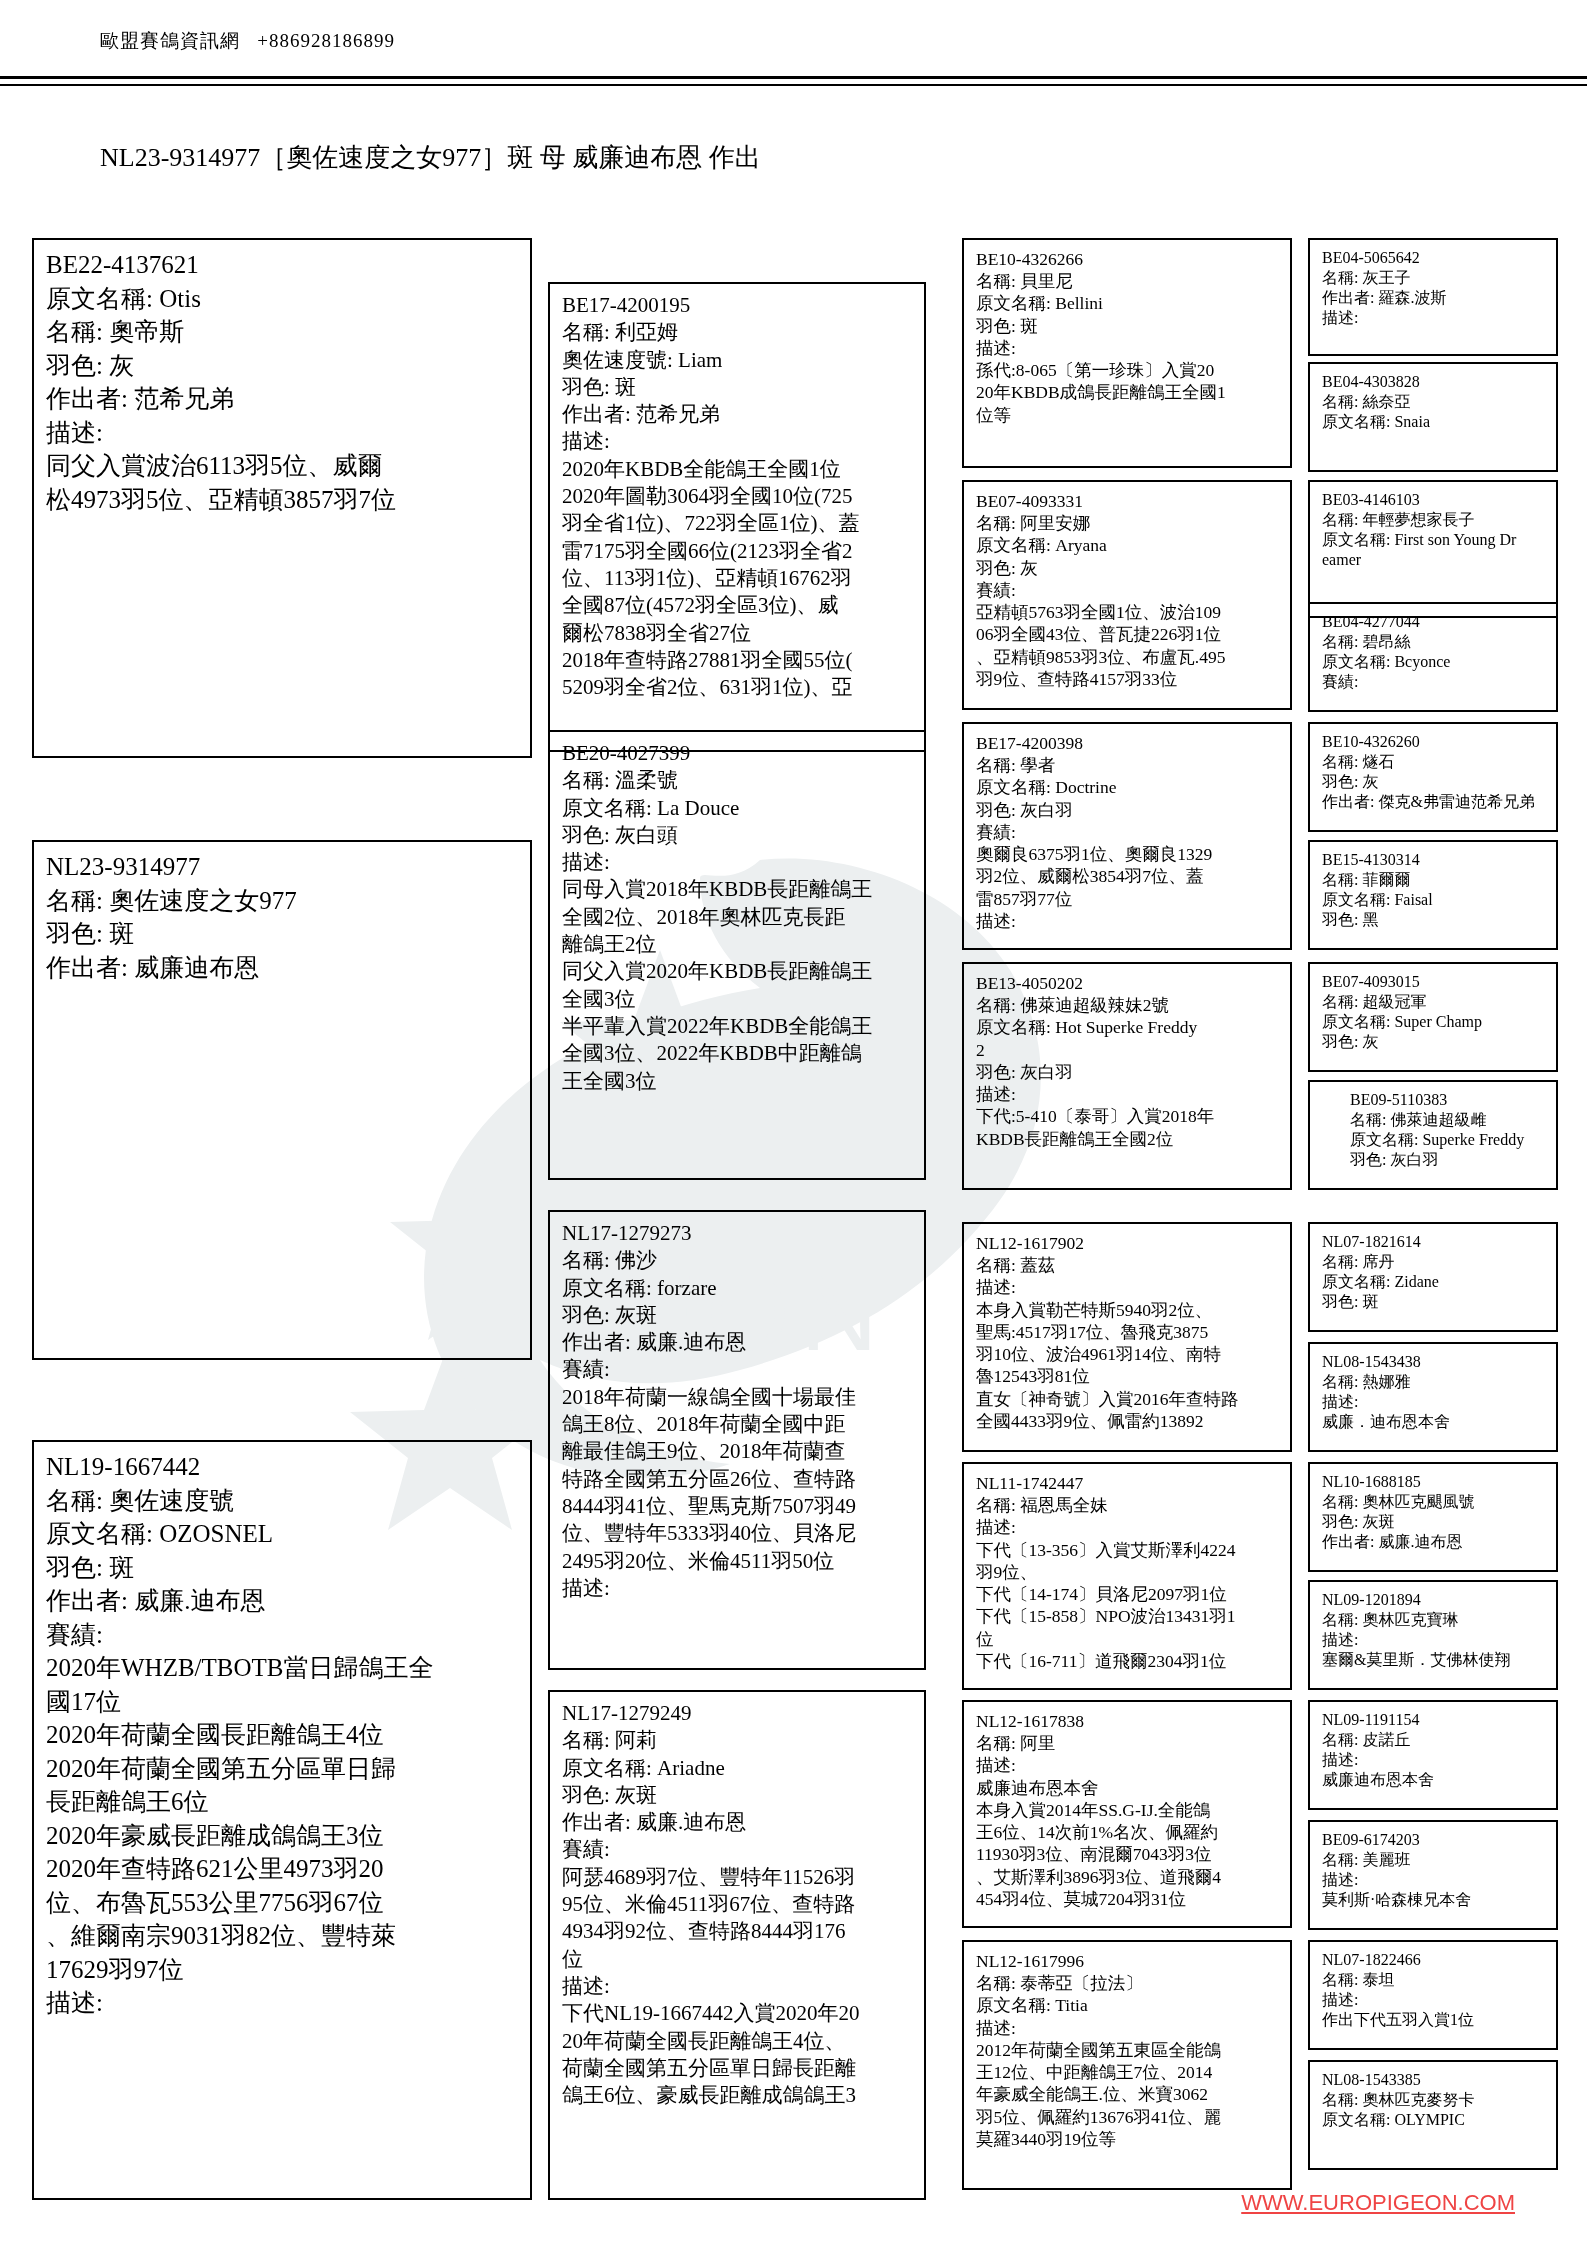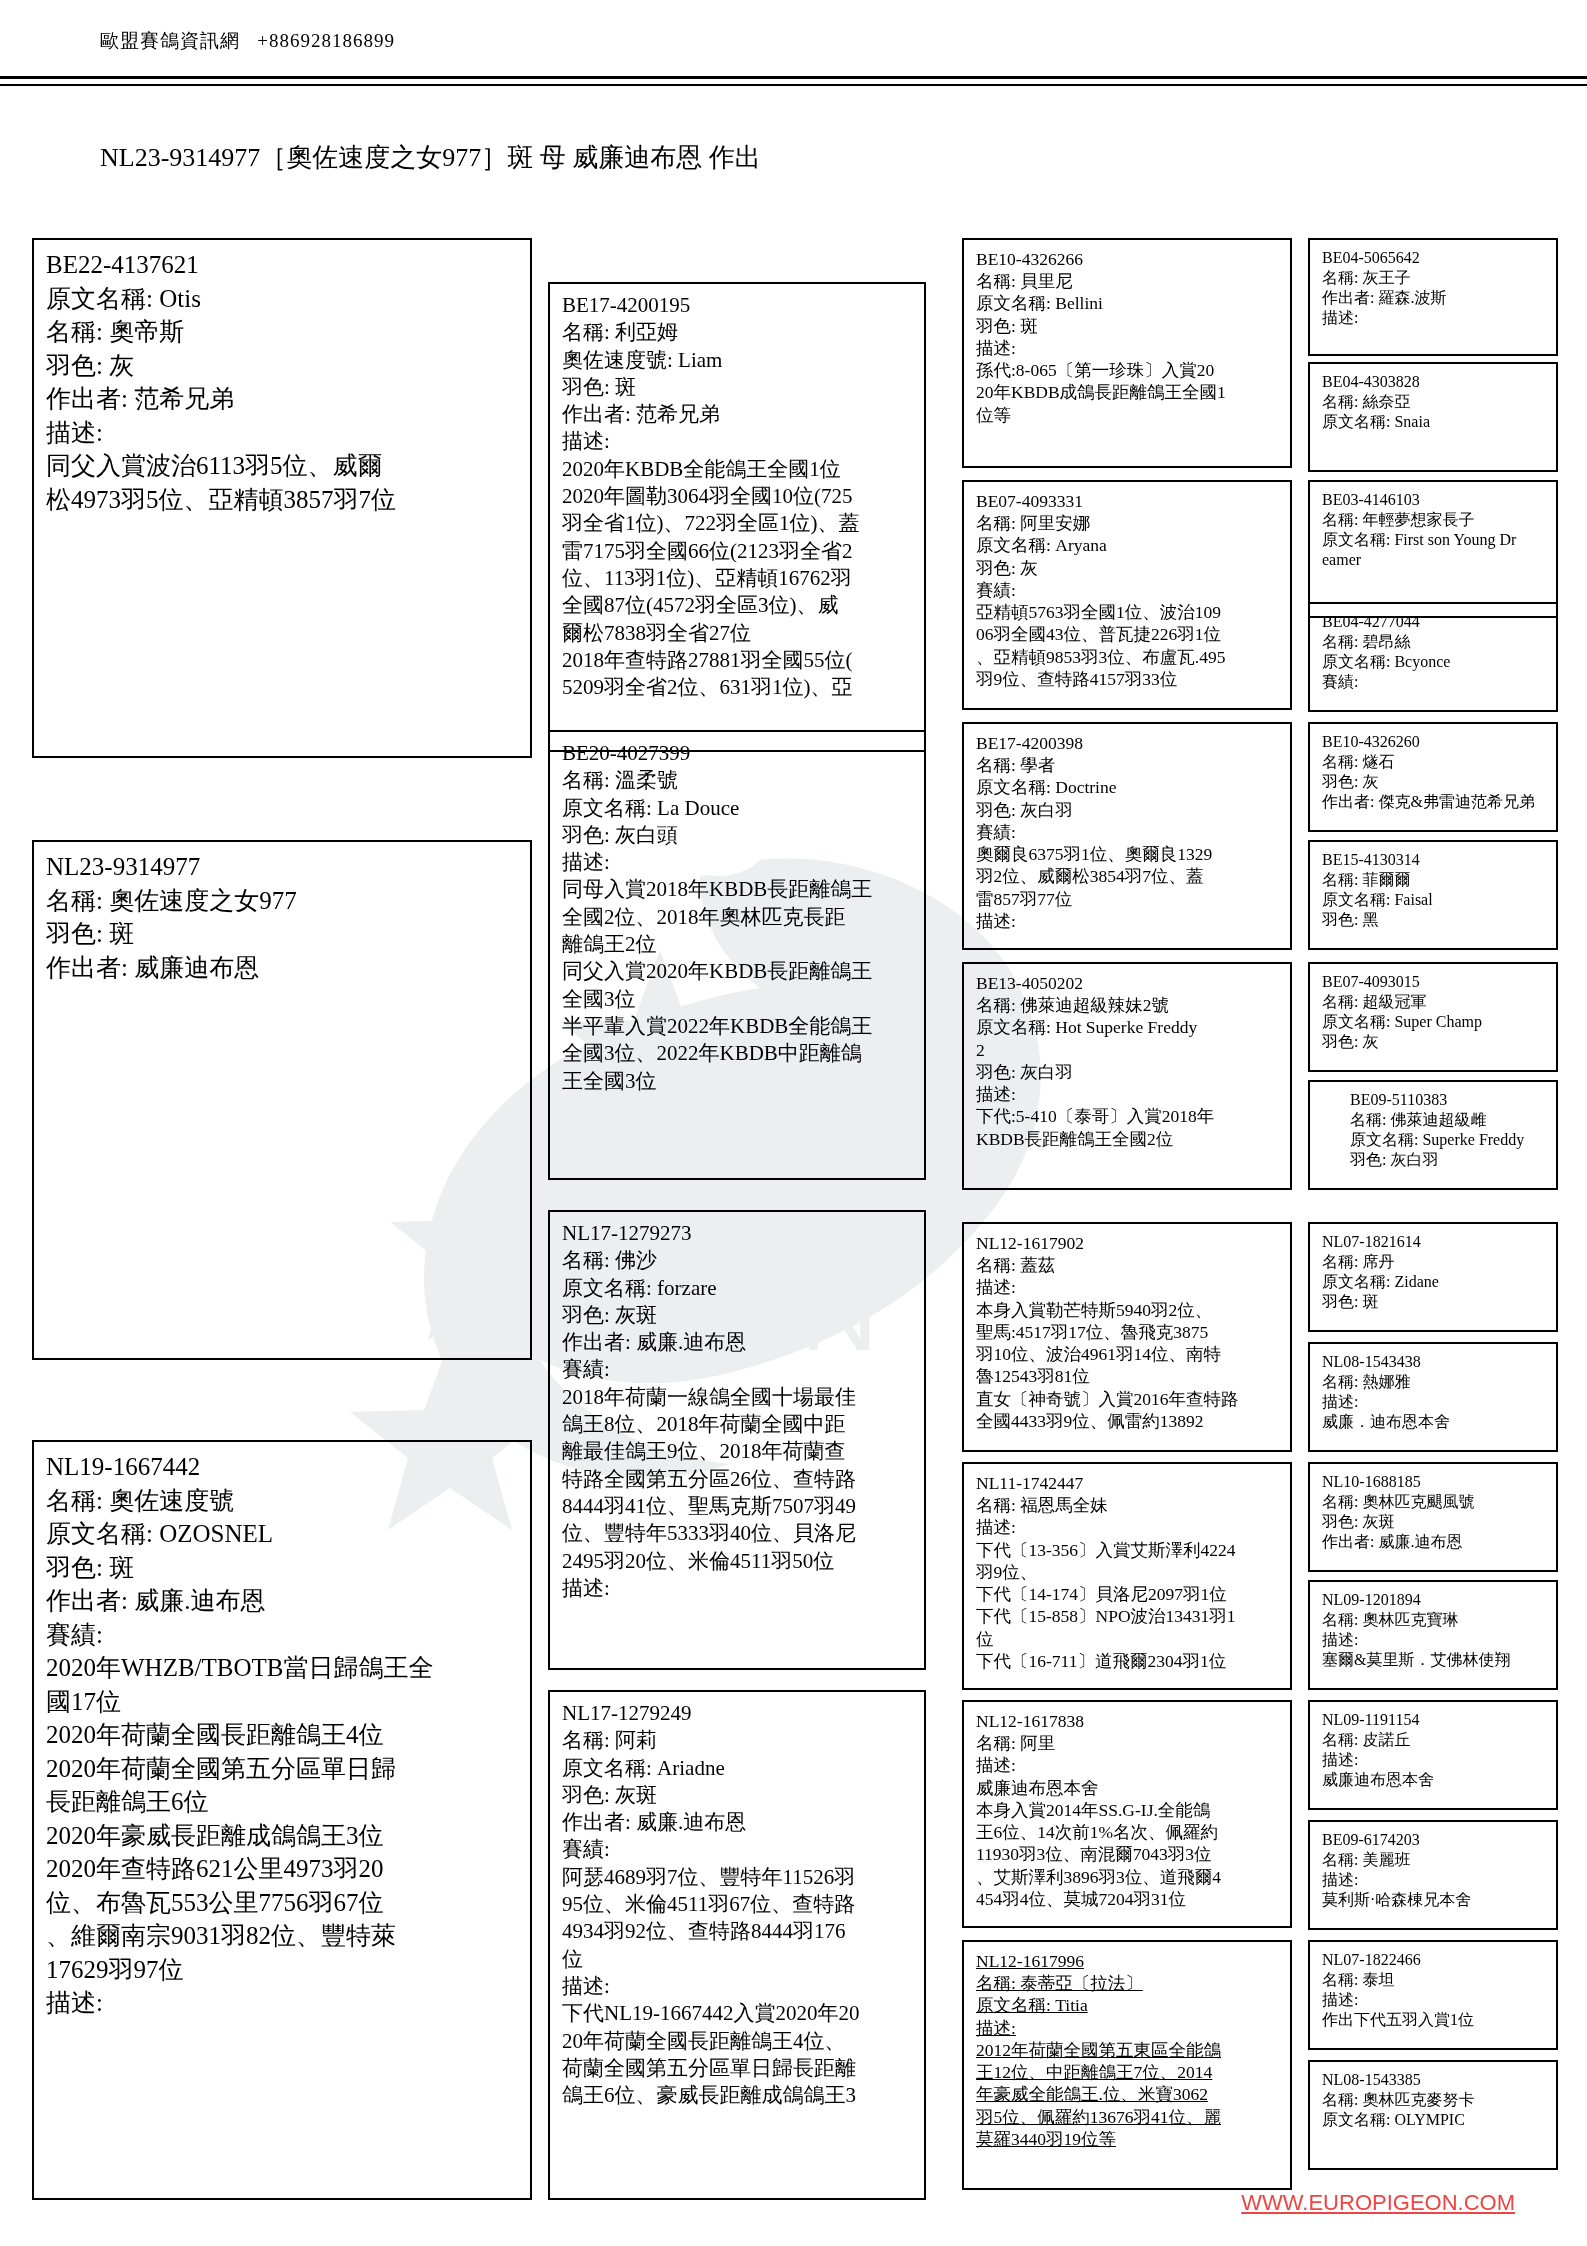--- a/index.html
+++ b/index.html
@@ -308,21 +308,21 @@
   <span class="ln">名稱: 阿里</span>
   <span class="ln">描述:</span>
   <span class="ln">威廉迪布恩本舍</span>
   <span class="ln">本身入賞2014年SS.G-IJ.全能鴿</span>
   <span class="ln">王6位、14次前1%名次、佩羅約</span>
   <span class="ln">11930羽3位、南混爾7043羽3位</span>
   <span class="ln">、艾斯澤利3896羽3位、道飛爾4</span>
   <span class="ln">454羽4位、莫城7204羽31位</span>
 </div>
 
-<div class="card c3" style="left:962px; top:1940px; width:330px; height:250px;text-decoration:underline;">
+<div class="card c3" style="left:962px; top:1940px; width:330px; height:250px;">
   <span class="ln">NL12-1617996</span>
   <span class="ln">名稱: 泰蒂亞〔拉法〕</span>
   <span class="ln">原文名稱: Titia</span>
   <span class="ln">描述:</span>
   <span class="ln">2012年荷蘭全國第五東區全能鴿</span>
   <span class="ln">王12位、中距離鴿王7位、2014</span>
   <span class="ln">年豪威全能鴿王.位、米寶3062</span>
   <span class="ln">羽5位、佩羅約13676羽41位、麗</span>
   <span class="ln">莫羅3440羽19位等</span>
   <span class="ln"></span>

